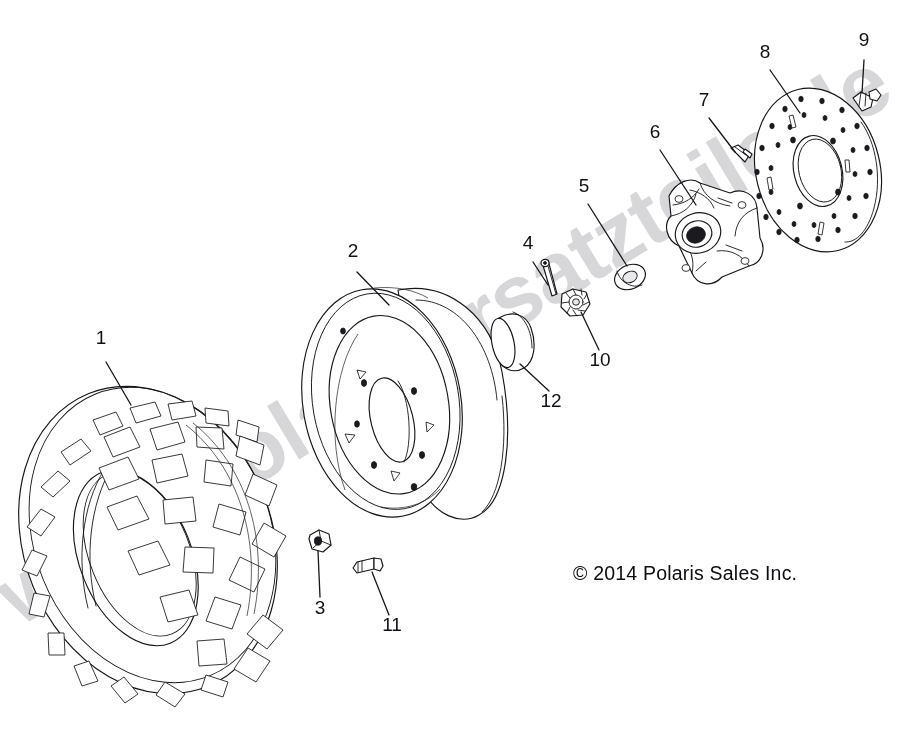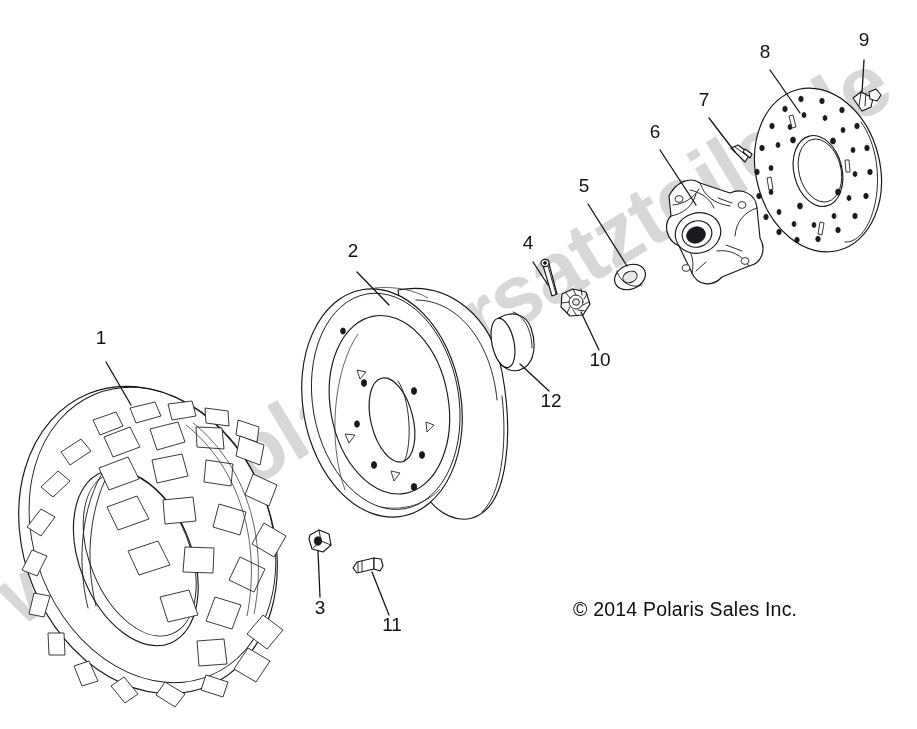--- a/index.html
+++ b/index.html
@@ -398,15 +398,15 @@
       <text class="calloutnum" id="co-5" text-anchor="middle" x="655" y="138">6</text>
       <text class="calloutnum" id="co-6" text-anchor="middle" x="704" y="106">7</text>
       <text class="calloutnum" id="co-7" text-anchor="middle" x="765" y="58">8</text>
       <text class="calloutnum" id="co-8" text-anchor="middle" x="864" y="46">9</text>
       <text class="calloutnum" id="co-9" text-anchor="middle" x="600" y="366">10</text>
       <text class="calloutnum" id="co-10" text-anchor="middle" x="392" y="631">11</text>
       <text class="calloutnum" id="co-11" text-anchor="middle" x="551" y="407">12</text>
     </g>
   </svg>
 
-  <div class="copyright-text" style="left:573px; top:598px;">© 2014  Polaris Sales Inc.</div>
+  <div class="copyright-text" style="left:573px; top:562px;">© 2014  Polaris Sales Inc.</div>
 
 </div>
 
 </body></html>

